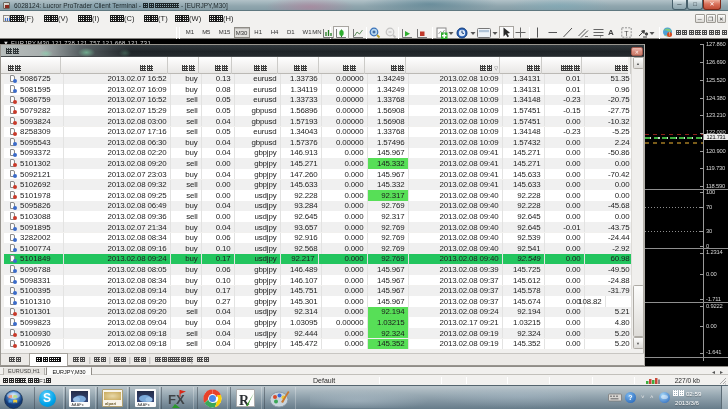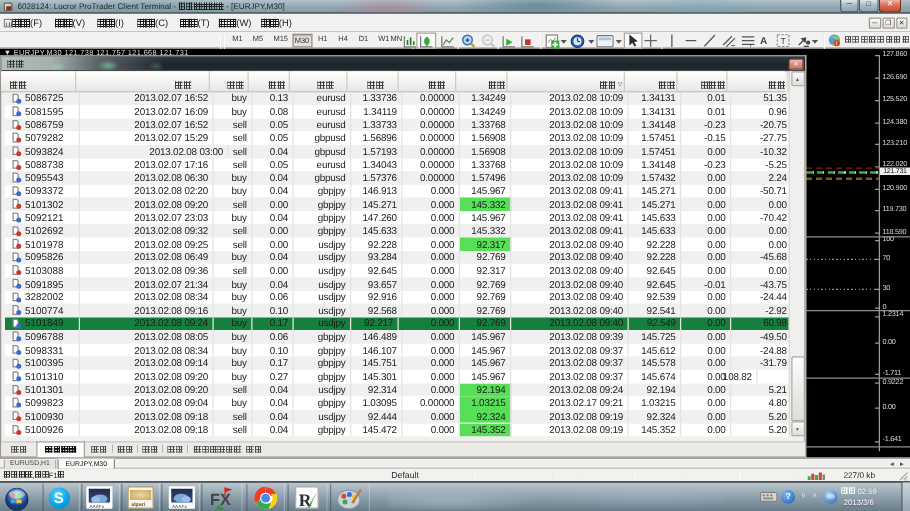--- a/index.html
+++ b/index.html
@@ -418,36 +418,36 @@
           <div class="cell" style="left:405px;width:94px;">2013.02.08 10:09</div>
           <div class="cell" style="left:499px;width:42px;">1.57451</div>
           <div class="cell" style="left:541px;width:40px;">-0.15</div>
           <div class="cell" style="left:581px;width:49px;">-27.75</div>
         </div>
 <div class="trow" style="top:70.9px;height:10.6px;background:#f0f0f0">
           <div style="position:absolute;left:5.5px;top:1px;width:5.5px;height:7.5px;background:#fdfdfd;border:0.5px solid #8a8a8a;border-radius:0 2px 0 0"></div>
           <div style="position:absolute;left:8.5px;top:5px;width:4px;height:4px;border-radius:50%;background:#c93a2a"></div>
           <div style="position:absolute;left:16px;top:0;height:100%;display:flex;align-items:center">5093824</div>
           <div class="cell" style="left:3px;width:57px;"></div>
-          <div class="cell" style="left:72px;width:107px;text-align:right;">2013.02.08 03:00</div>
+          <div class="cell" style="left:60px;width:107px;text-align:right;">2013.02.08 03:00</div>
           <div class="cell" style="left:167px;width:31px;">sell</div>
           <div class="cell" style="left:198px;width:33px;">0.04</div>
           <div class="cell" style="left:231px;width:46px;">gbpusd</div>
           <div class="cell" style="left:277px;width:41px;">1.57193</div>
           <div class="cell" style="left:318px;width:46px;">0.00000</div>
           <div class="cell" style="left:364px;width:41px;">1.56908</div>
           <div class="cell" style="left:405px;width:94px;">2013.02.08 10:09</div>
           <div class="cell" style="left:499px;width:42px;">1.57451</div>
           <div class="cell" style="left:541px;width:40px;">0.00</div>
           <div class="cell" style="left:581px;width:49px;">-10.32</div>
         </div>
 <div class="trow" style="top:81.5px;height:10.6px;background:#ffffff">
           <div style="position:absolute;left:5.5px;top:1px;width:5.5px;height:7.5px;background:#fdfdfd;border:0.5px solid #8a8a8a;border-radius:0 2px 0 0"></div>
           <div style="position:absolute;left:8.5px;top:5px;width:4px;height:4px;border-radius:50%;background:#c93a2a"></div>
-          <div style="position:absolute;left:16px;top:0;height:100%;display:flex;align-items:center">5088738</div>
+          <div style="position:absolute;left:16px;top:0;height:100%;display:flex;align-items:center">8258309</div>
           <div class="cell" style="left:3px;width:57px;"></div>
           <div class="cell" style="left:60px;width:107px;">2013.02.07 17:16</div>
           <div class="cell" style="left:167px;width:31px;">sell</div>
           <div class="cell" style="left:198px;width:33px;">0.05</div>
           <div class="cell" style="left:231px;width:46px;">eurusd</div>
           <div class="cell" style="left:277px;width:41px;">1.34043</div>
           <div class="cell" style="left:318px;width:46px;">0.00000</div>
           <div class="cell" style="left:364px;width:41px;">1.33768</div>
           <div class="cell" style="left:405px;width:94px;">2013.02.08 10:09</div>
           <div class="cell" style="left:499px;width:42px;">1.34148</div>
@@ -479,21 +479,21 @@
           <div class="cell" style="left:60px;width:107px;">2013.02.08 02:20</div>
           <div class="cell" style="left:167px;width:31px;">buy</div>
           <div class="cell" style="left:198px;width:33px;">0.04</div>
           <div class="cell" style="left:231px;width:46px;">gbpjpy</div>
           <div class="cell" style="left:277px;width:41px;">146.913</div>
           <div class="cell" style="left:318px;width:46px;">0.000</div>
           <div class="cell" style="left:364px;width:41px;">145.967</div>
           <div class="cell" style="left:405px;width:94px;">2013.02.08 09:41</div>
           <div class="cell" style="left:499px;width:42px;">145.271</div>
           <div class="cell" style="left:541px;width:40px;">0.00</div>
-          <div class="cell" style="left:581px;width:49px;">-50.71</div>
+          <div class="cell" style="left:581px;width:49px;">-50.86</div>
         </div>
 <div class="trow" style="top:113.3px;height:10.6px;background:#f0f0f0">
           <div style="position:absolute;left:5.5px;top:1px;width:5.5px;height:7.5px;background:#fdfdfd;border:0.5px solid #8a8a8a;border-radius:0 2px 0 0"></div>
           <div style="position:absolute;left:8.5px;top:5px;width:4px;height:4px;border-radius:50%;background:#c93a2a"></div>
           <div style="position:absolute;left:16px;top:0;height:100%;display:flex;align-items:center">5101302</div>
           <div class="cell" style="left:3px;width:57px;"></div>
           <div class="cell" style="left:60px;width:107px;">2013.02.08 09:20</div>
           <div class="cell" style="left:167px;width:31px;">sell</div>
           <div class="cell" style="left:198px;width:33px;">0.00</div>
           <div class="cell" style="left:231px;width:46px;">gbpjpy</div>
@@ -634,21 +634,21 @@
           <div class="cell" style="left:198px;width:33px;">0.10</div>
           <div class="cell" style="left:231px;width:46px;">usdjpy</div>
           <div class="cell" style="left:277px;width:41px;">92.568</div>
           <div class="cell" style="left:318px;width:46px;">0.000</div>
           <div class="cell" style="left:364px;width:41px;">92.769</div>
           <div class="cell" style="left:405px;width:94px;">2013.02.08 09:40</div>
           <div class="cell" style="left:499px;width:42px;">92.541</div>
           <div class="cell" style="left:541px;width:40px;">0.00</div>
           <div class="cell" style="left:581px;width:49px;">-2.92</div>
         </div>
-<div class="trow" style="top:208.7px;height:10.6px;background:#15803d">
+<div class="trow" style="top:208.7px;height:10.6px;background:#22c55e">
           <div style="position:absolute;left:5.5px;top:1px;width:5.5px;height:7.5px;background:#fdfdfd;border:0.5px solid #8a8a8a;border-radius:0 2px 0 0"></div>
           <div style="position:absolute;left:8.5px;top:5px;width:4px;height:4px;border-radius:50%;background:#3a6bc9"></div>
           <div style="position:absolute;left:16px;top:0;height:100%;display:flex;align-items:center">5101849</div>
           <div class="cell" style="left:3px;width:57px;"></div>
           <div class="cell" style="left:60px;width:107px;">2013.02.08 09:24</div>
           <div class="cell" style="left:167px;width:31px;">buy</div>
           <div class="cell" style="left:198px;width:33px;">0.17</div>
           <div class="cell" style="left:231px;width:46px;">usdjpy</div>
           <div class="cell" style="left:274px;width:41px;">92.217</div>
           <div class="cell" style="left:318px;width:46px;">0.000</div>

